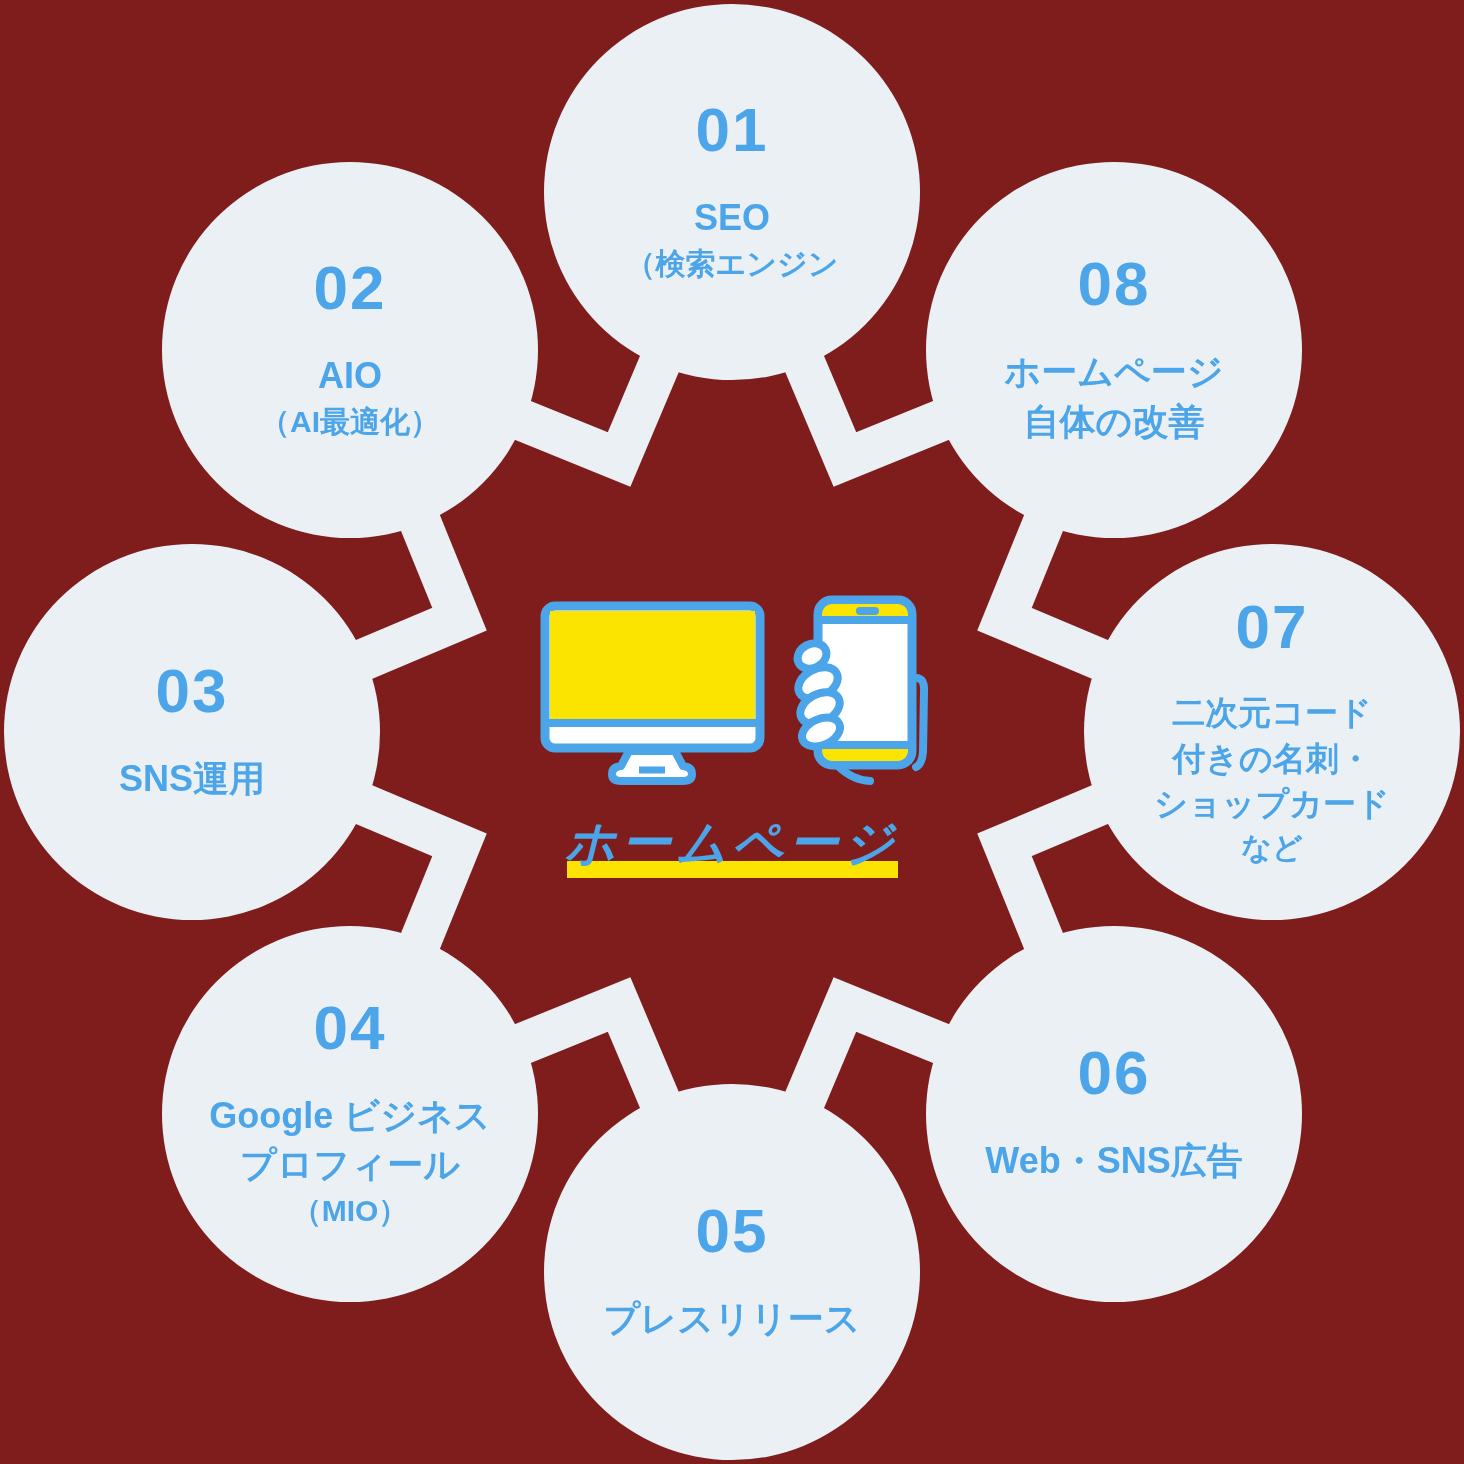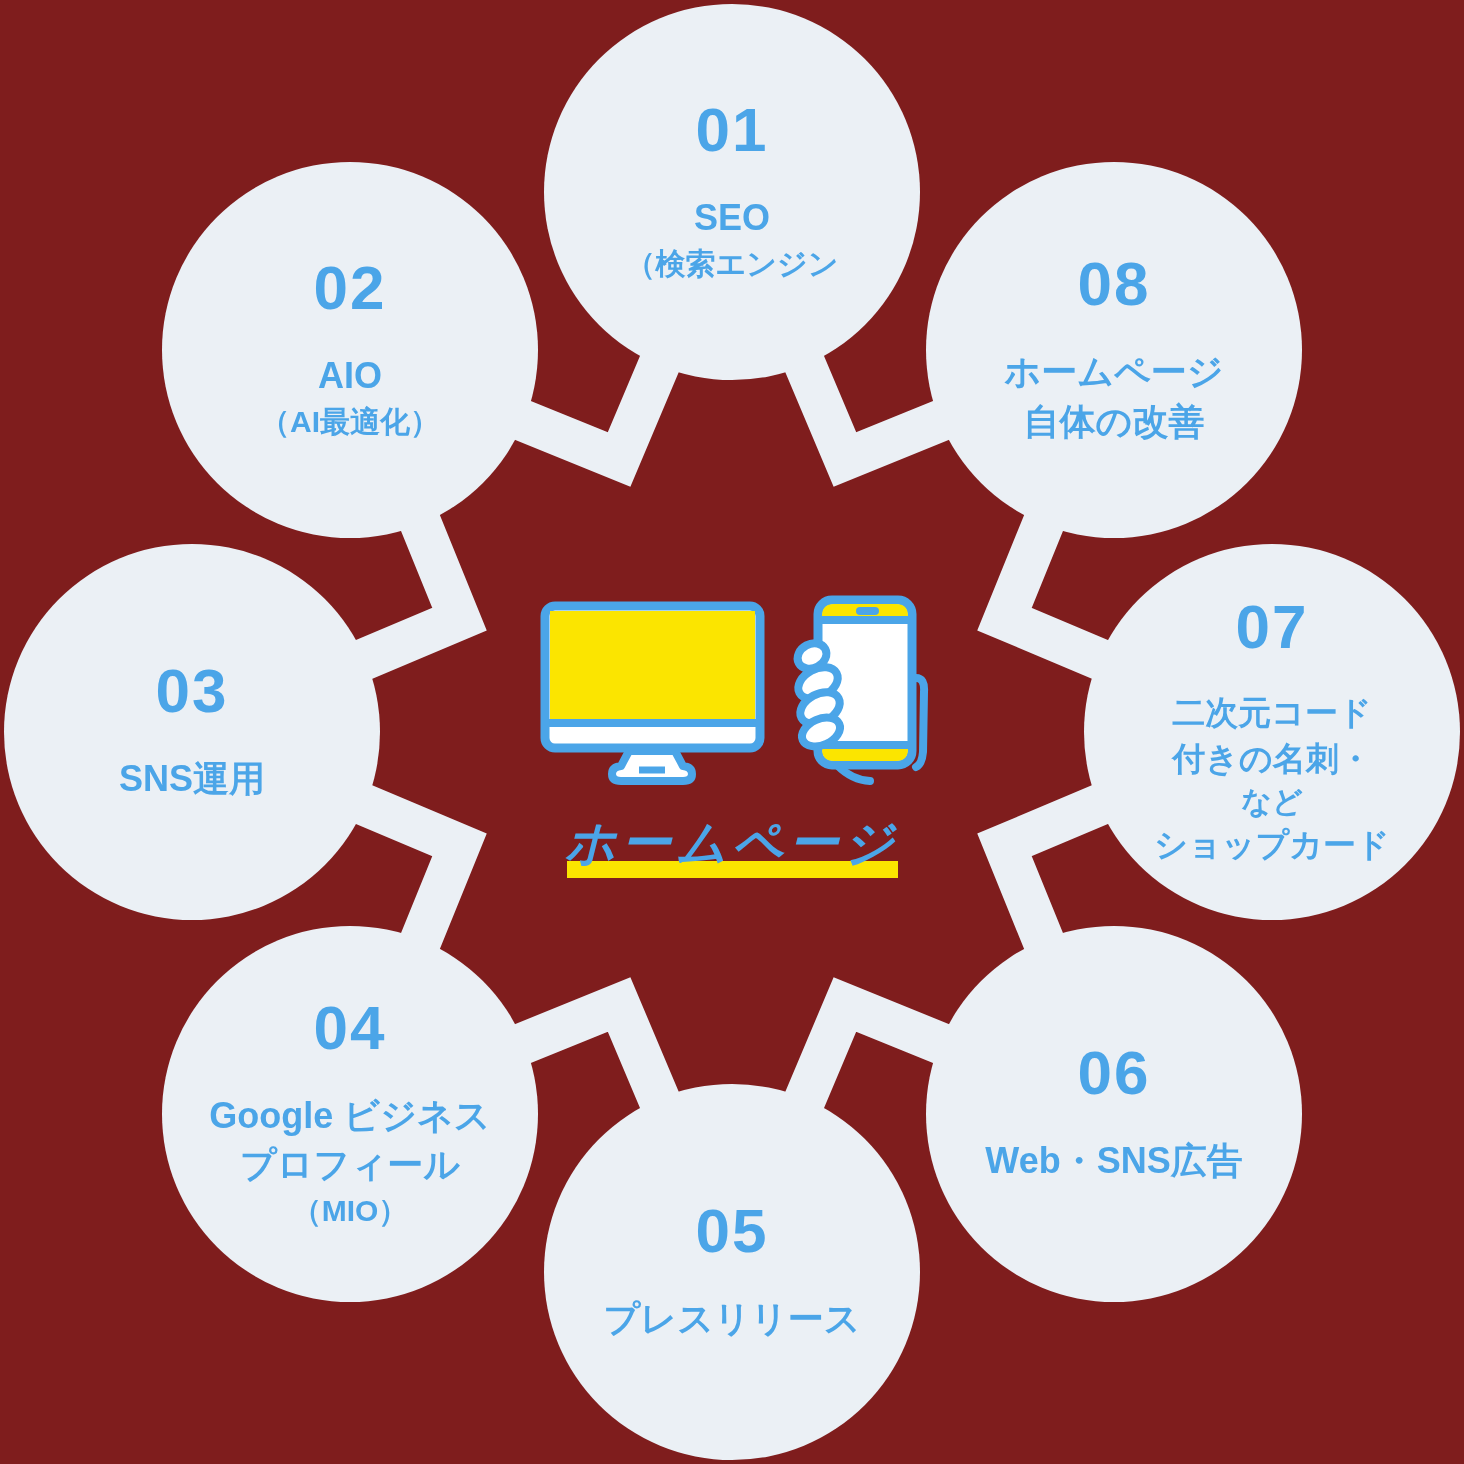--- a/index.html
+++ b/index.html
@@ -97,22 +97,22 @@
     <div class="label">
       <span class="line">Web・SNS広告</span>
     </div>
   </div>
 
   <div class="node n07">
     <div class="num">07</div>
     <div class="label mid">
       <span class="line">二次元コード</span>
       <span class="line">付きの名刺・</span>
+      <span class="line">ショップカード</span>
       <span class="line small">など</span>
-      <span class="line">ショップカード</span>
     </div>
   </div>
 
   <div class="node n08 wide-gap">
     <div class="num">08</div>
     <div class="label">
       <span class="line">ホームページ</span>
       <span class="line">自体の改善</span>
     </div>
   </div>

